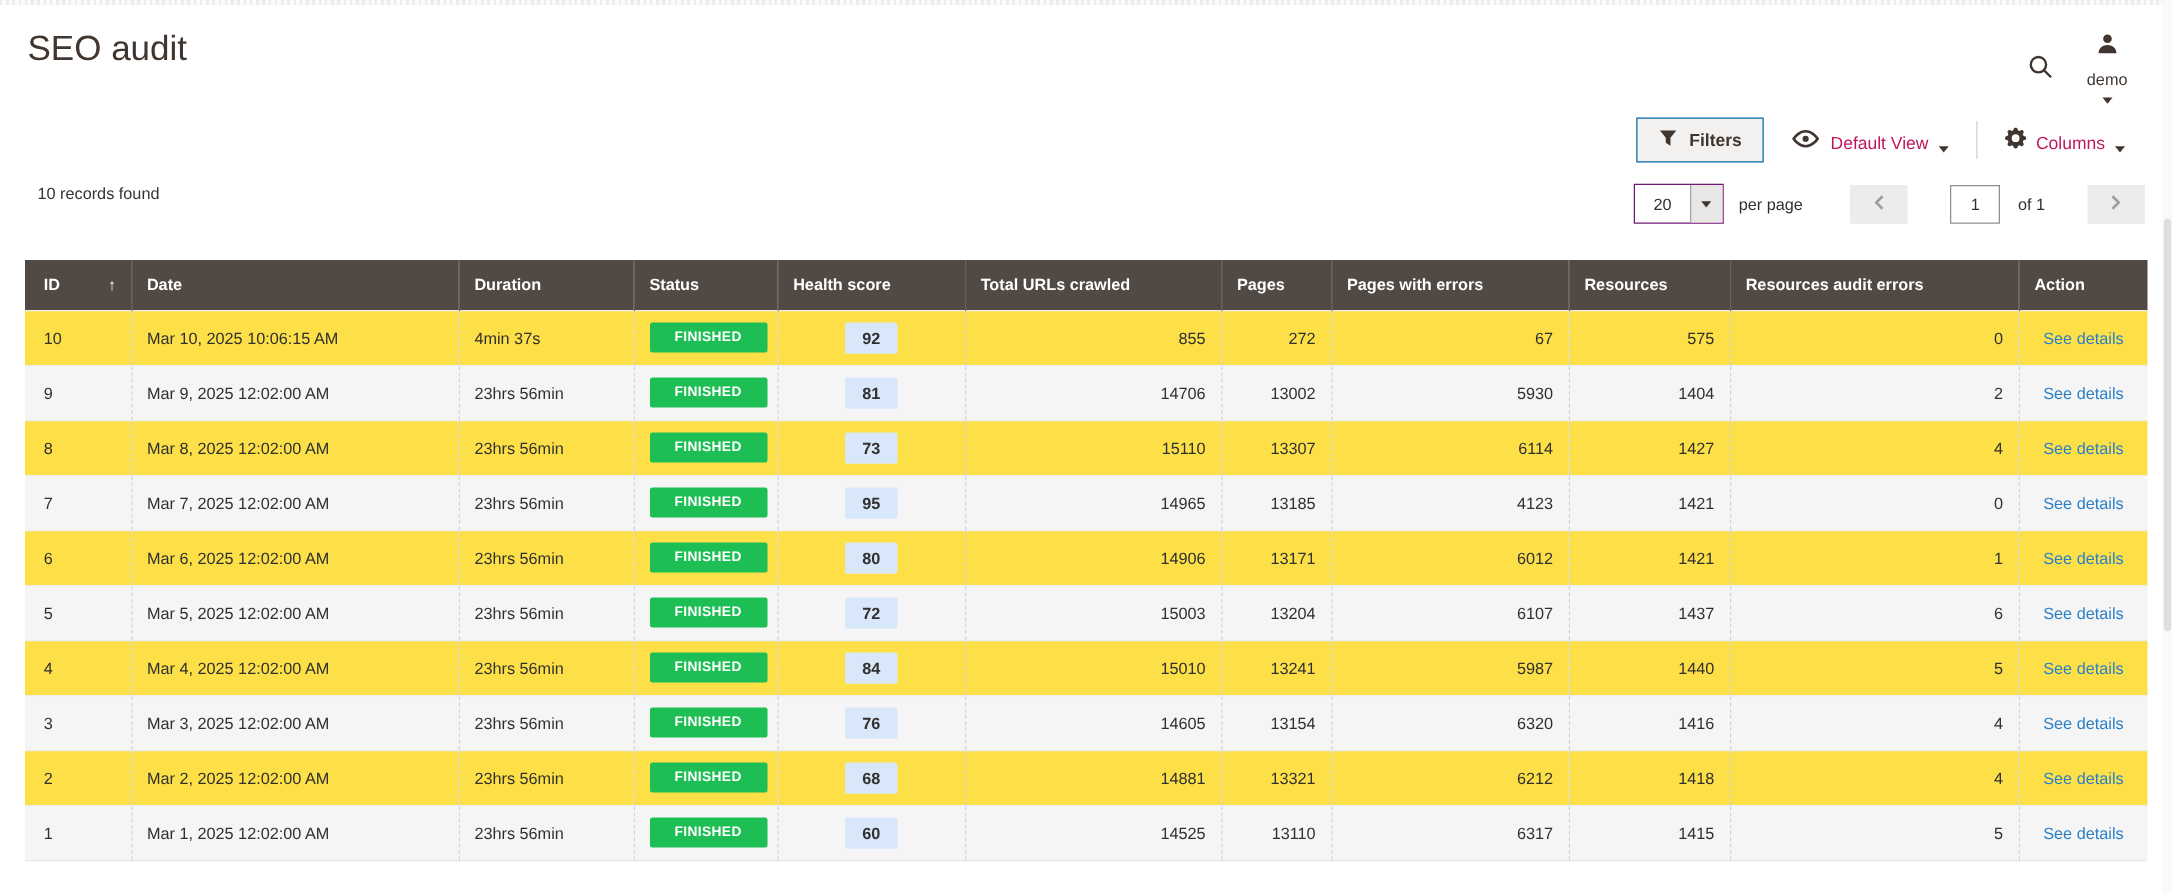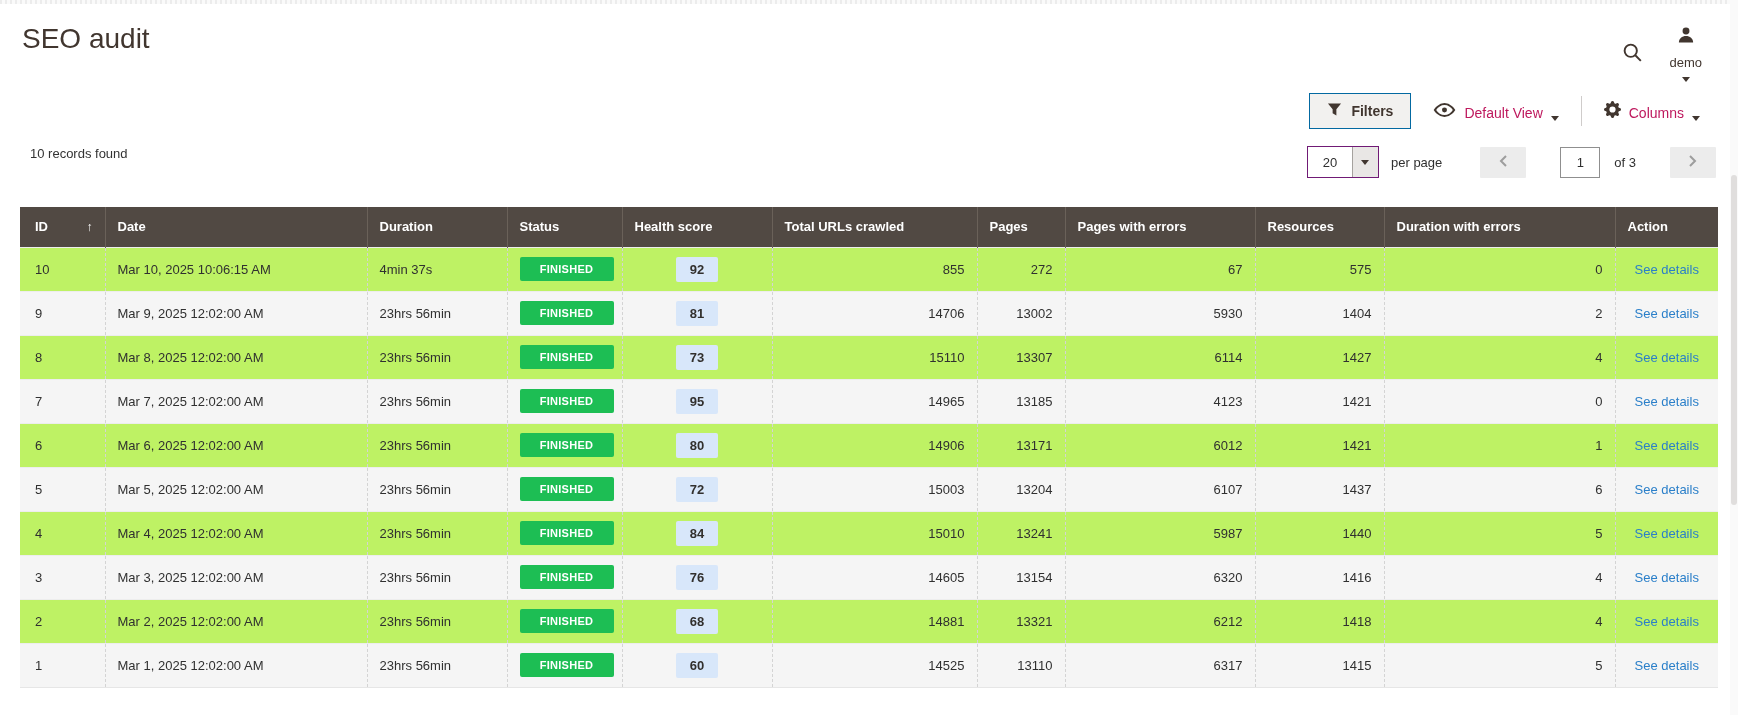--- a/index.html
+++ b/index.html
@@ -83,21 +83,21 @@
   }
   .audit-grid thead th:first-child { border-left:none; padding-left:15px; }
   .th-inner { display:flex; align-items:center; justify-content:space-between; }
   .sort-arrow { font-size:12px; font-weight:400; color:#fff; }
   .audit-grid tbody td {
     height:44px; font-size:13px; color:#303030;
     padding:0 12px; border-left:1px dashed #d4d4d4;
     background-clip:padding-box;
   }
   .audit-grid tbody td:first-child { border-left:none; padding-left:15px; }
-  .audit-grid tbody tr { border-top:1px solid #ededed; background:#bef264; }
+  .audit-grid tbody tr { border-top:1px solid #ededed; background:#fde047; }
   .audit-grid tbody tr:nth-child(even) { background:#f5f5f5; }
   .audit-grid tbody tr:last-child { border-bottom:1px solid #e6e6e6; }
   td.num { text-align:right; }
   td.center { text-align:center; }
   .col-id { width:85px; }
   .col-date { width:262px; }
   .col-duration { width:140px; }
   .col-status { width:115px; }
   .col-health { width:150px; }
   .col-urls { width:205px; }
@@ -194,21 +194,21 @@
     <button class="pager-btn">
       <span>
         <svg width="10" height="14" viewBox="0 0 10 14">
             <polyline points="8,2 3,7 8,12" fill="none" stroke="#9d9d9d" stroke-width="2"></polyline>
           </svg>
       </span>
     </button>
     <span class="page-input-wrap">
       <input class="page-input" value="1" style="">
     </span>
-    <span class="of-label">of 3</span>
+    <span class="of-label">of 1</span>
     <button class="pager-btn">
       <span>
         <svg width="10" height="14" viewBox="0 0 10 14">
             <polyline points="2,2 7,7 2,12" fill="none" stroke="#9d9d9d" stroke-width="2"></polyline>
           </svg>
       </span>
     </button>
   </div>
 </div>
 
@@ -257,21 +257,21 @@
               <span>Pages with errors</span>
             </span>
           </th>
           <th class="col-resources">
             <span class="th-inner">
               <span>Resources</span>
             </span>
           </th>
           <th class="col-resources_errors">
             <span class="th-inner">
-              <span>Duration with errors</span>
+              <span>Resources audit errors</span>
             </span>
           </th>
           <th class="col-action">
             <span class="th-inner">
               <span>Action</span>
             </span>
           </th>
         </tr>
     </thead>
     <tbody>

